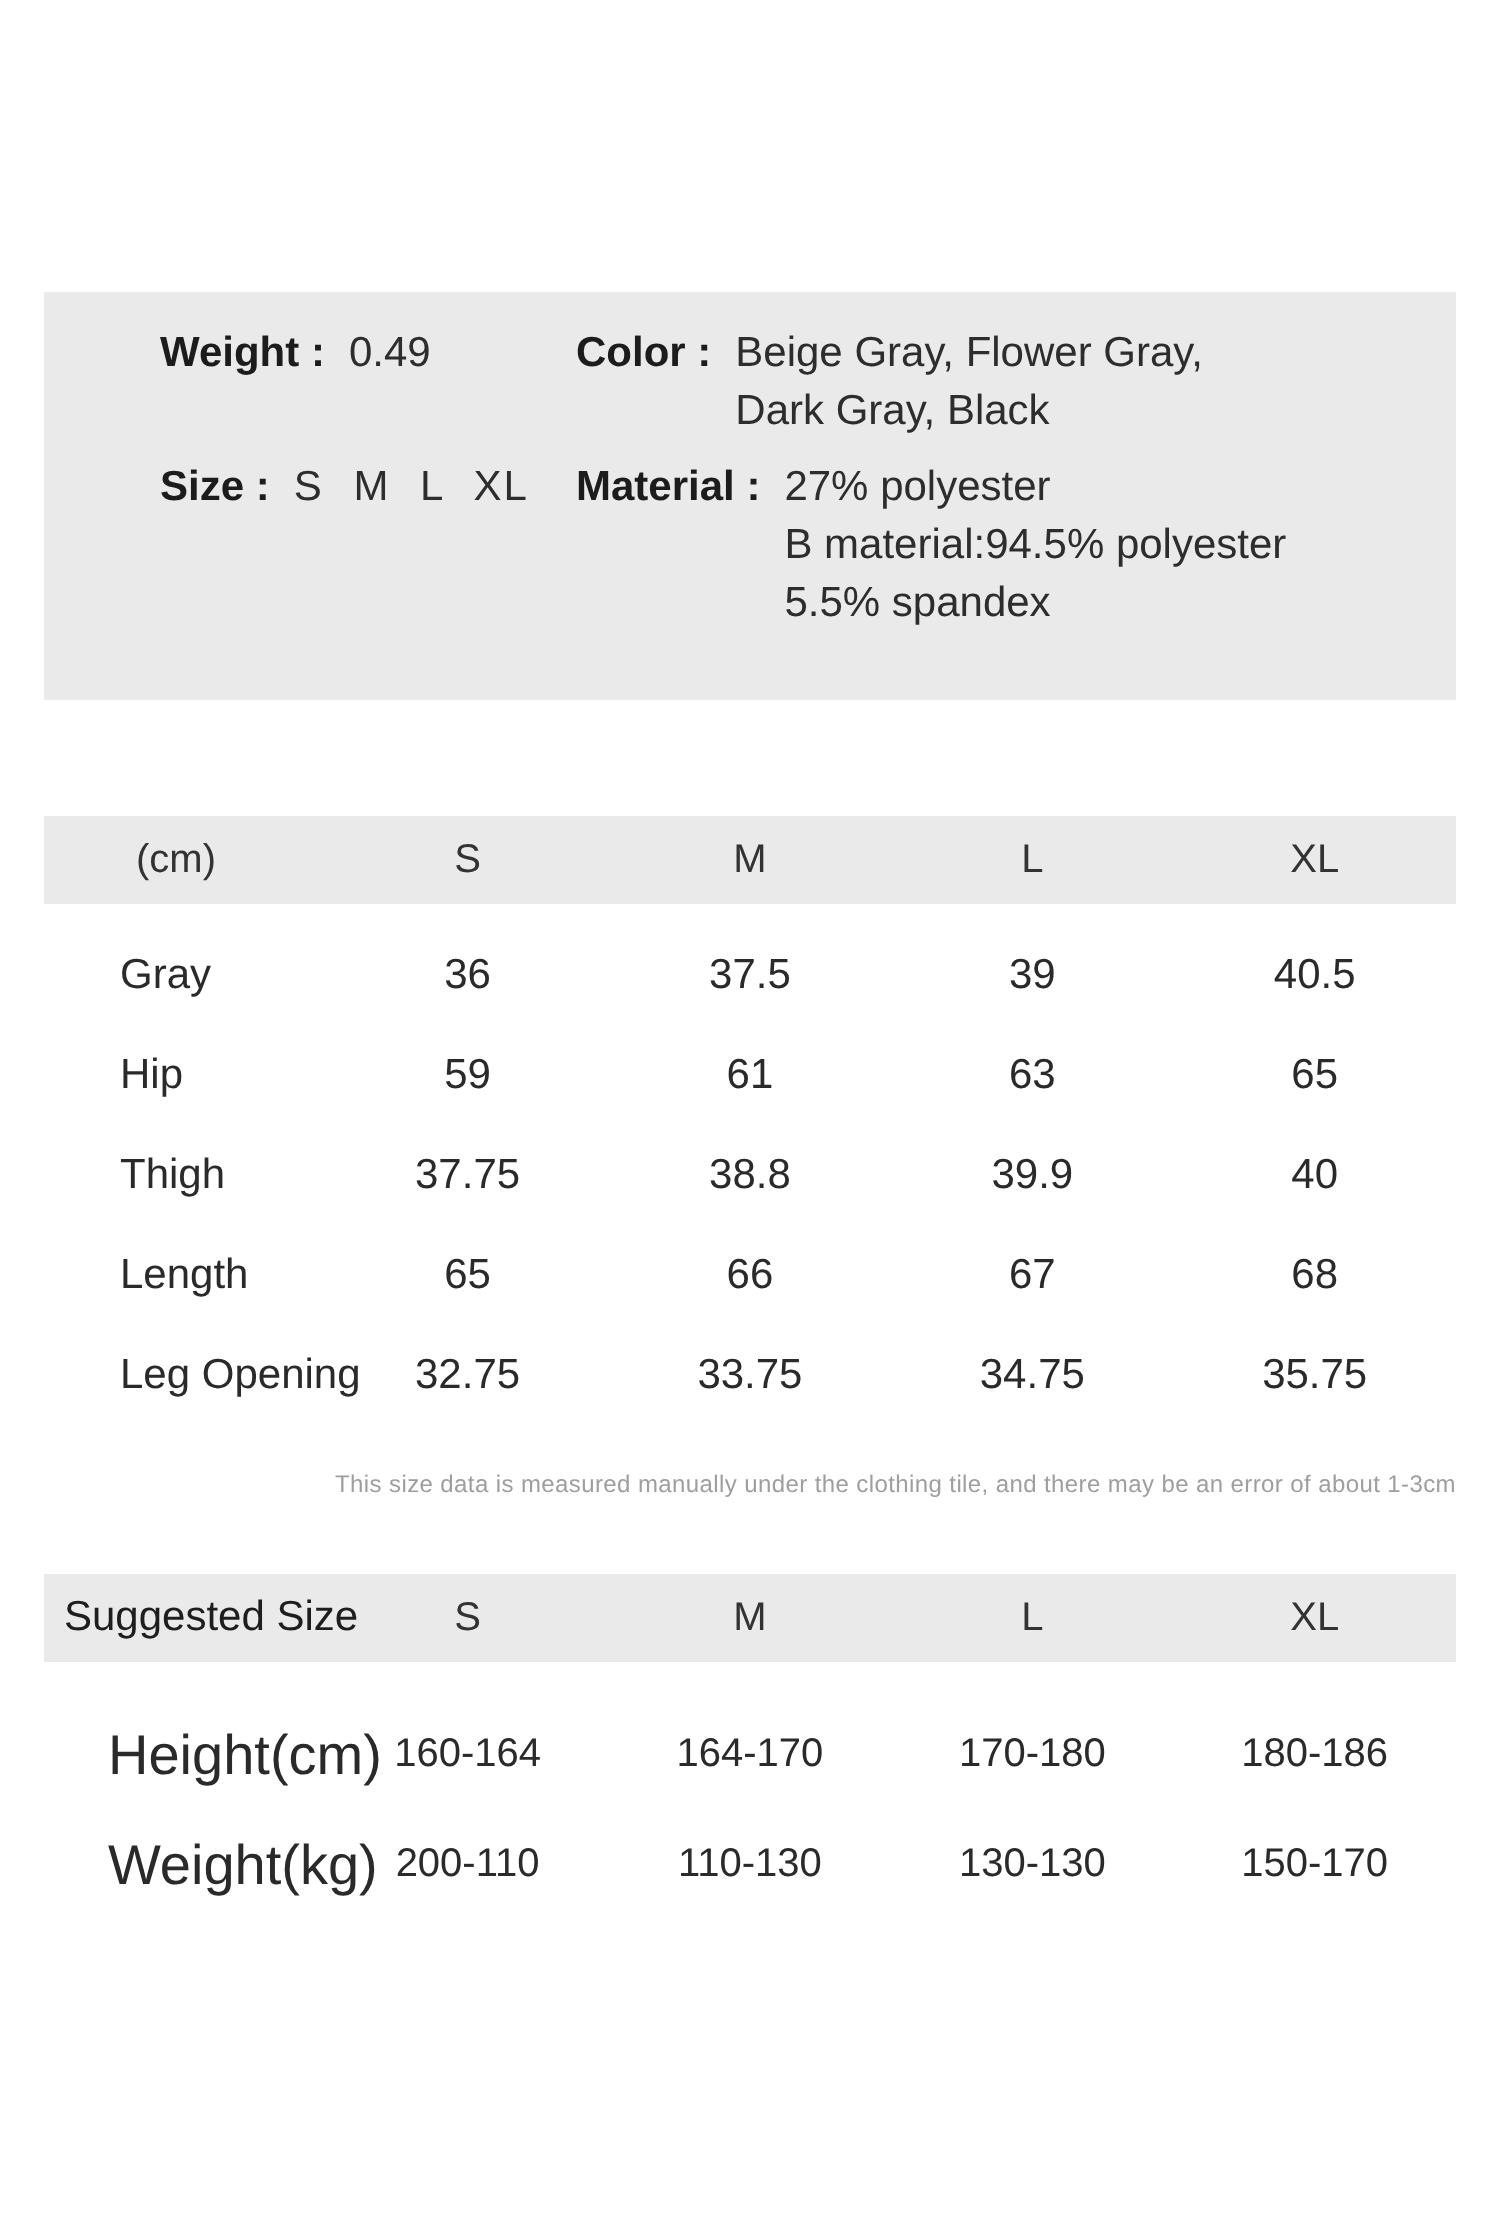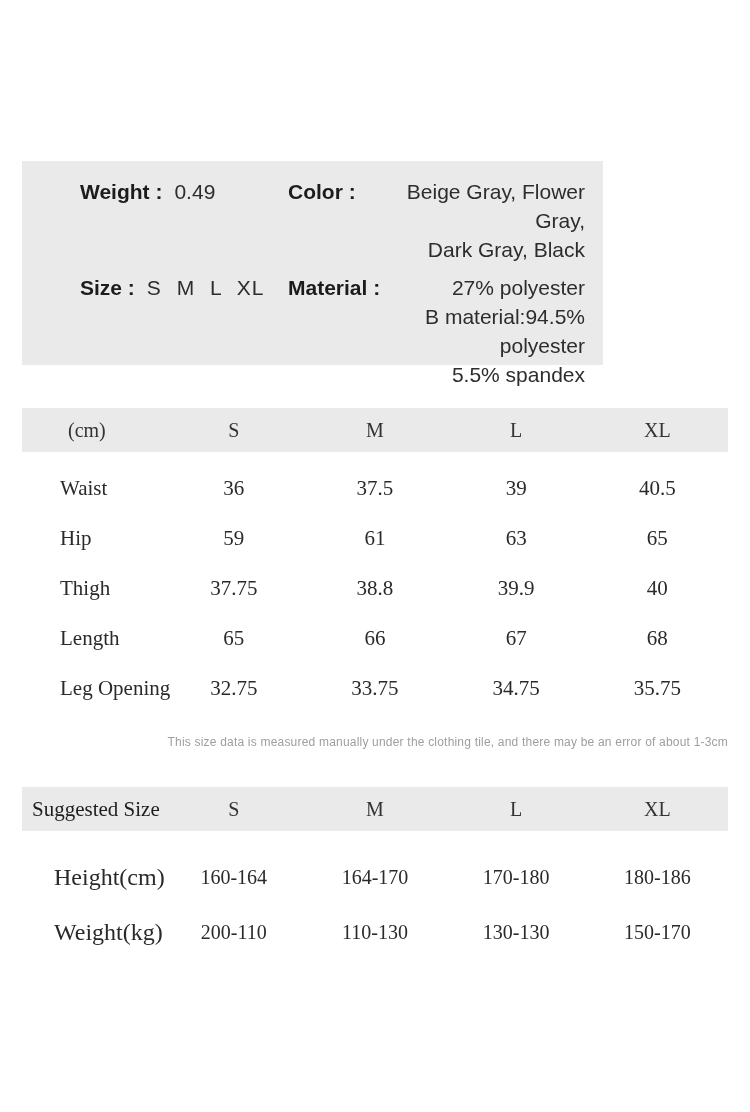--- a/index.html
+++ b/index.html
@@ -10,24 +10,23 @@
     font-family: "Liberation Sans", "DejaVu Sans", sans-serif;
     color: #2b2b2b;
     position: relative;
     overflow: hidden;
   }
   .page { position: absolute; inset: 0; }
 
   
   .info-panel {
     position: absolute;
-    top: 161px; left: 22px;
-    width: 581px; height: 204px;
+    top: 146px; left: 22px;
+    width: 706px; height: 204px;
     background: #eaeaea;
-    text-align: right;
   }
   .info-grid {
     display: grid;
     grid-template-columns: 208px auto;
     padding: 16px 18px 0 58px;
     row-gap: 9px;
     font-size: 21px;
     line-height: 29px;
   }
   .info-pair { display: flex; align-items: flex-start; }
@@ -38,21 +37,20 @@
     white-space: nowrap;
   }
   .info-pair .val { color: #2d2d2d; }
   .val-size { word-spacing: 8px; letter-spacing: 1px; }
 
   
   .grid-row {
     display: grid;
     grid-template-columns: 20% 20% 20% 20% 20%;
     align-items: center;
-    font-family: Liberation Serif, serif;
   }
   .bar { background: #eaeaea; height: 44px; }
   .cell-c { text-align: center; }
   .cell-l { text-align: left; }
 
   
   .size-table {
     position: absolute;
     top: 408px; left: 22px;
     width: 706px;
@@ -78,21 +76,21 @@
   }
   .suggested-table .bar { font-size: 20px; color: #333; }
   .suggested-title {
     font-size: 21px;
     color: #1e1e1e;
     padding-left: 10px;
     white-space: nowrap;
   }
   .suggested-body { margin-top: 19px; }
   .suggested-body .grid-row { height: 55px; font-size: 20px; color: #2a2a2a; }
-  .suggested-body .row-label { padding-left: 32px; font-size: 24px; }
+  .suggested-body .row-label { padding-left: 32px; font-size: 28px; }
 </style>
 </head>
 <body>
 
 <div class="page">
 
   <section class="info-panel">
     <div class="info-grid">
 
       <div class="info-pair">
@@ -129,21 +127,21 @@
     <div class="grid-row bar">
       <div class="cell-l unit-cell">(cm)</div>
       <div class="cell-c">S</div>
       <div class="cell-c">M</div>
       <div class="cell-c">L</div>
       <div class="cell-c">XL</div>
     </div>
 
     <div class="size-body">
       <div class="grid-row">
-        <div class="cell-l row-label">Waist</div>
+        <div class="cell-l row-label">Gray</div>
         <div class="cell-c">36</div>
         <div class="cell-c">37.5</div>
         <div class="cell-c">39</div>
         <div class="cell-c">40.5</div>
       </div>
       <div class="grid-row">
         <div class="cell-l row-label">Hip</div>
         <div class="cell-c">59</div>
         <div class="cell-c">61</div>
         <div class="cell-c">63</div>

